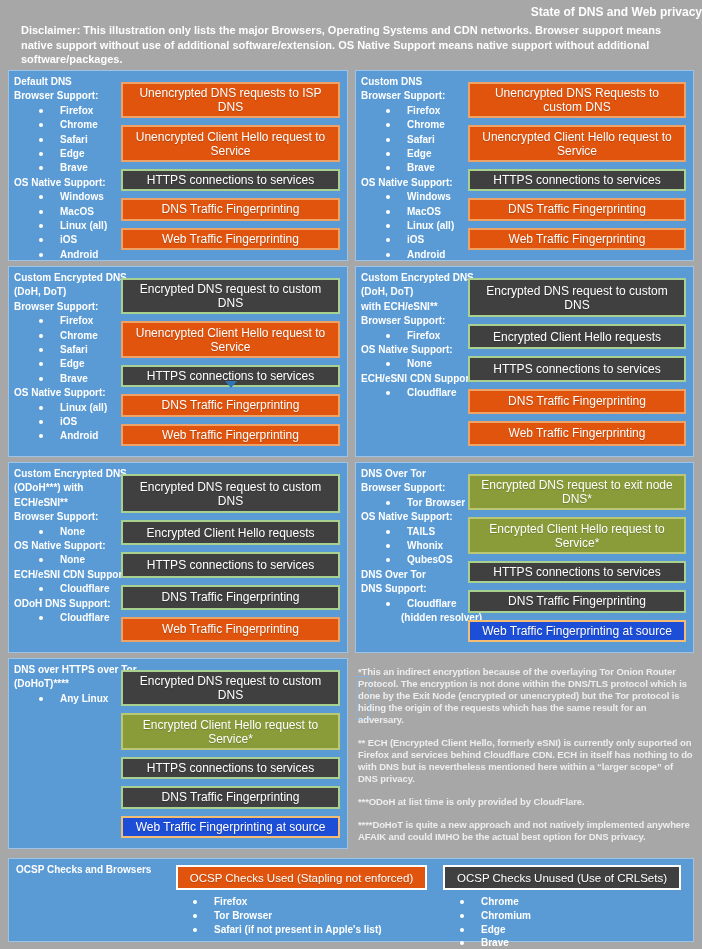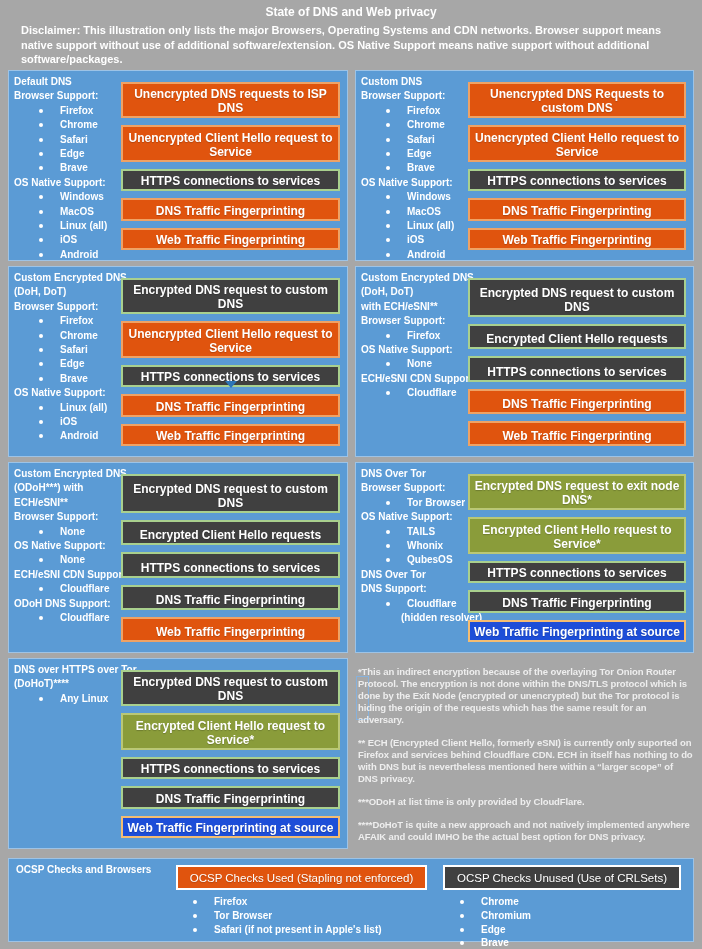--- a/index.html
+++ b/index.html
@@ -4,21 +4,21 @@
 <style>
   * { box-sizing: border-box; margin: 0; padding: 0; }
   html,body { background:#a7a7a7; }
   .canvas {
     position: relative; width: 702px; height: 949px;
     background:#a7a7a7; overflow:hidden;
     font-family: "Liberation Sans", sans-serif;
   }
   
   .hdr { padding-top:5px; text-align:center; color:#fff; }
-  .hdr-title { font-size:12px; font-weight:bold; }
+  .hdr-title { font-size:12px; font-weight:bold;text-align:right; }
   .hdr-disclaimer {
     width:660px; margin:4px auto 0; font-size:11px; font-weight:bold;
     line-height:14.5px; text-align:left;
   }
   
   .grid {
     position:absolute; left:8px; top:70px; width:686px;
     display:grid; grid-template-columns:340px 339px;
     grid-auto-rows:191px; gap:5px 7px;
   }
@@ -36,25 +36,24 @@
     content:""; position:absolute; left:25px; top:5px;
     width:4px; height:4px; border-radius:50%; background:#fff;
   }
   .info-row[data-kind="plain"] { padding-left:40px; }
   .panel-bars {
     flex:1; display:flex; flex-direction:column; gap:7px;
     margin:11px 7px 10px 0;
   }
   .bar {
     flex:1 1 auto; position:relative;
-    display:flex; align-items:flex-end; justify-content:center;
+    display:flex; align-items:center; justify-content:center;
     text-align:center; color:#fff; font-size:12px; line-height:14px;
     padding:1px 4px; border:2px solid;
     text-shadow:0 1px 1px rgba(0,0,0,0.2);
-    font-weight:bold;
   }
   [data-color="red"]   { background:#e0540e; border-color:#efa265; }
   [data-color="green"] { background:#404040; border-color:#a9d08e; }
   [data-color="olive"] { background:#8a9c3a; border-color:#bac876; }
   [data-color="amber"] { background:#1d4ed8; border-color:#f4bd72; }
   .bar[data-arrow]::after {
     content:""; position:absolute; bottom:-9px; left:calc(50% - 6px);
     border:6px solid transparent; border-top:7px solid #2e75b6;
   }
   

